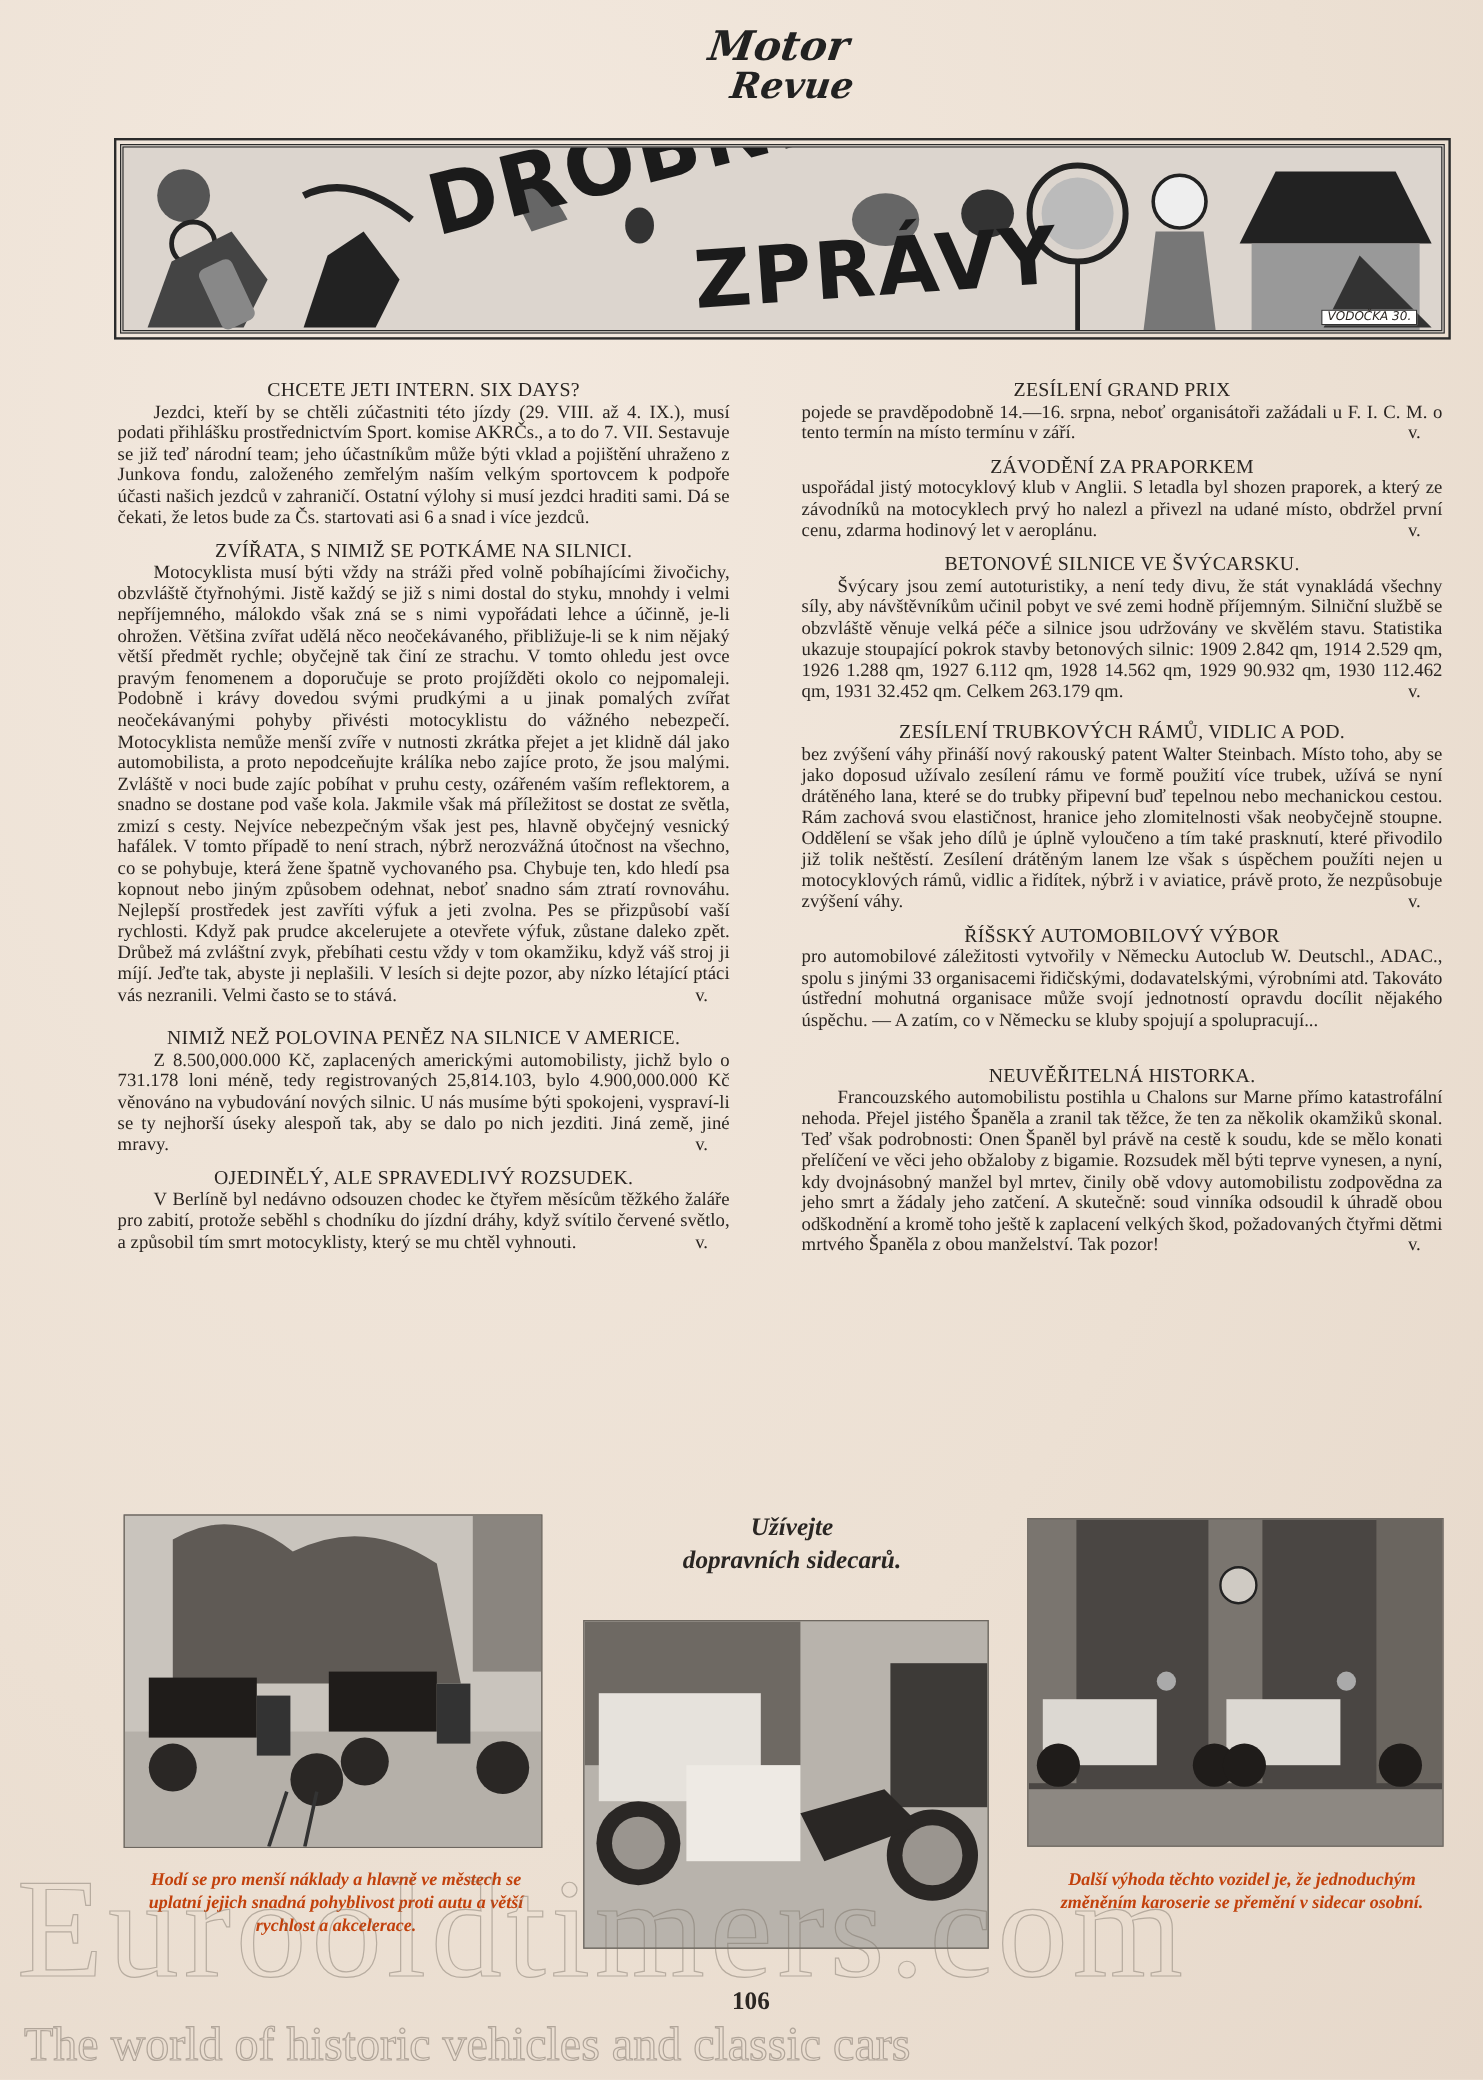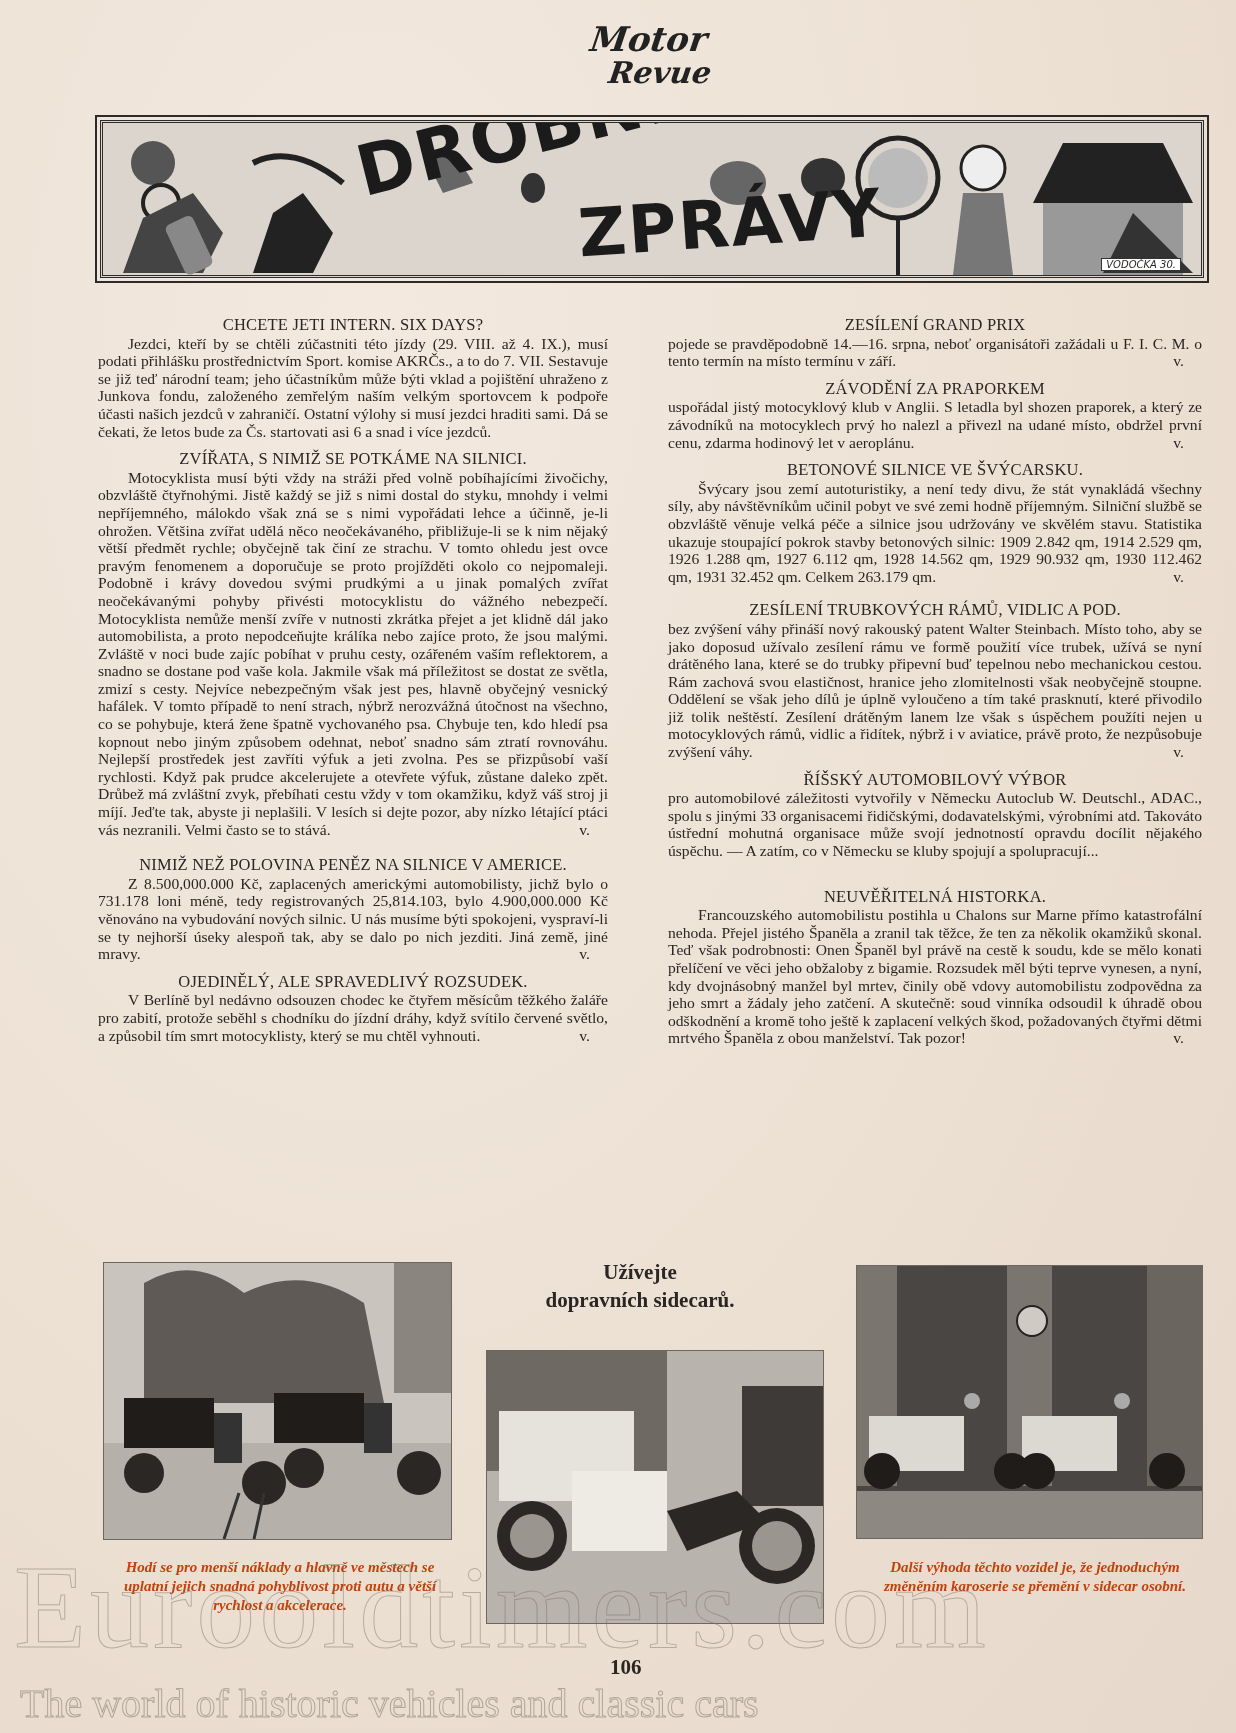--- a/index.html
+++ b/index.html
@@ -38,22 +38,22 @@
   .col-left { left: 98px; top: 316px; width: 510px; }
   .col-right { left: 668px; top: 316px; width: 534px; }
   .article { margin-bottom: 10px; }
   .article h2 {
     font-weight: normal; font-size: 16.5px; margin: 0 0 1px 0; text-align: center; letter-spacing: 0.2px;
   }
   .article p { margin: 0; text-indent: 30px; text-align: justify; text-align-last: left; }
   .article p.noind { text-indent: 0; }
   .sig-v { float: right; margin-right: 18px; }
   .center-title {
-    position: absolute; left: 500px; top: 1258px; width: 280px; text-align: center;
-    font-weight: bold; font-size: 21px; line-height: 28px; color:#2a2623;
+    position: absolute; left: 520px; top: 1258px; width: 280px; text-align: center;
+    font-style: italic; font-weight: bold; font-size: 21px; line-height: 28px; color:#2a2623;
   }
   .photo { position: absolute; background: #9a948d; border: 1px solid #6d6760; overflow: hidden; }
   .photo svg { width: 100%; height: 100%; display: block; }
   .photo-1 { left: 103px; top: 1262px; width: 347px; height: 276px; }
   .photo-2 { left: 486px; top: 1350px; width: 336px; height: 272px; }
   .photo-3 { left: 856px; top: 1265px; width: 345px; height: 272px; }
   .caption { position: absolute; font-style: italic; font-weight: bold; font-size: 15px; line-height: 19px; text-align: center; color:#c2410c; }
   .caption-1 { left: 110px; top: 1558px; width: 340px; }
   .caption-2 { left: 865px; top: 1558px; width: 340px; }
   .page-number { position: absolute; left: 610px; top: 1655px; font-size: 21px; font-weight: bold; }

